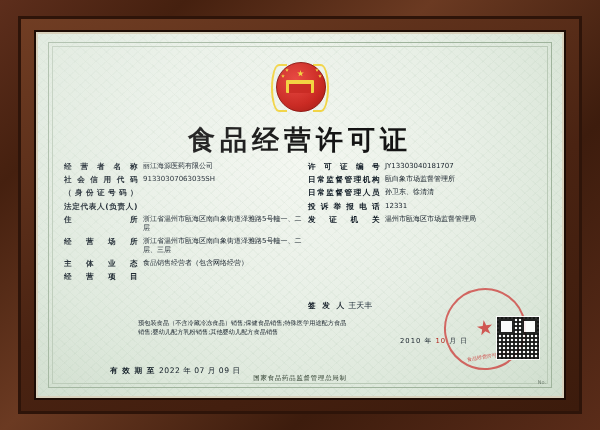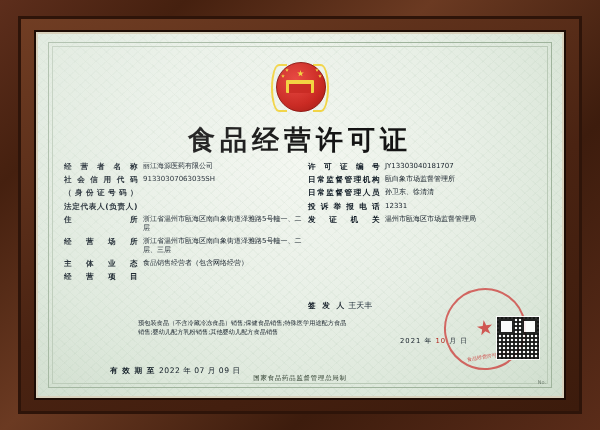--- a/index.html
+++ b/index.html
@@ -412,21 +412,21 @@
     </div>
 
     <div class="note-block">预包装食品（不含冷藏冷冻食品）销售;保健食品销售;特殊医学用途配方食品销售;婴幼儿配方乳粉销售;其他婴幼儿配方食品销售</div>
 
     <div class="sign-row">
       <span class="sign-label">签 发 人</span>
       <span class="sign-name">王天丰</span>
     </div>
 
     <div class="date-row">
-      <span>2021</span>
+      <span>2010</span>
       <span>年</span>
       <span class="d-red">10</span>
       <span>月</span>
       <span>日</span>
     </div>
 
     <div class="seal">
       <div class="seal-star"></div>
       <div class="seal-bottom">食品经营许可专用章</div>
     </div>

